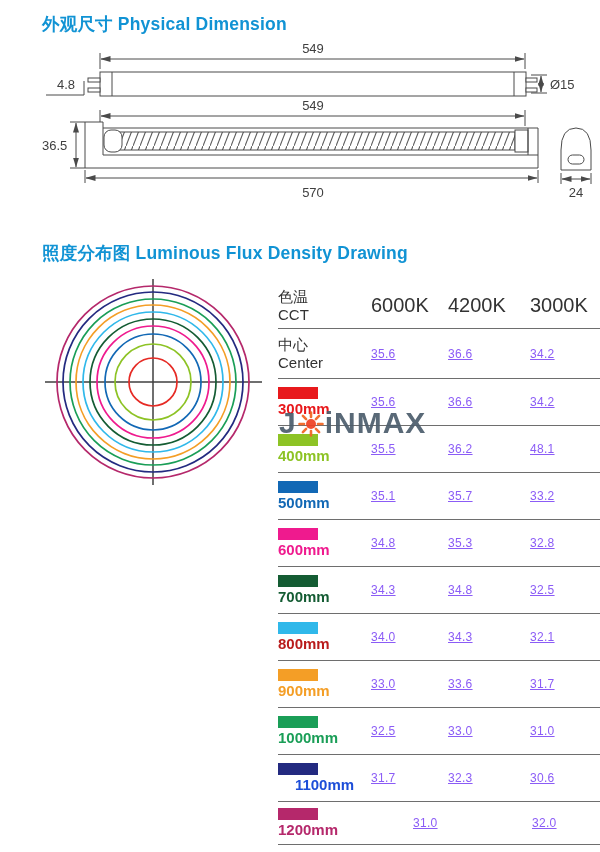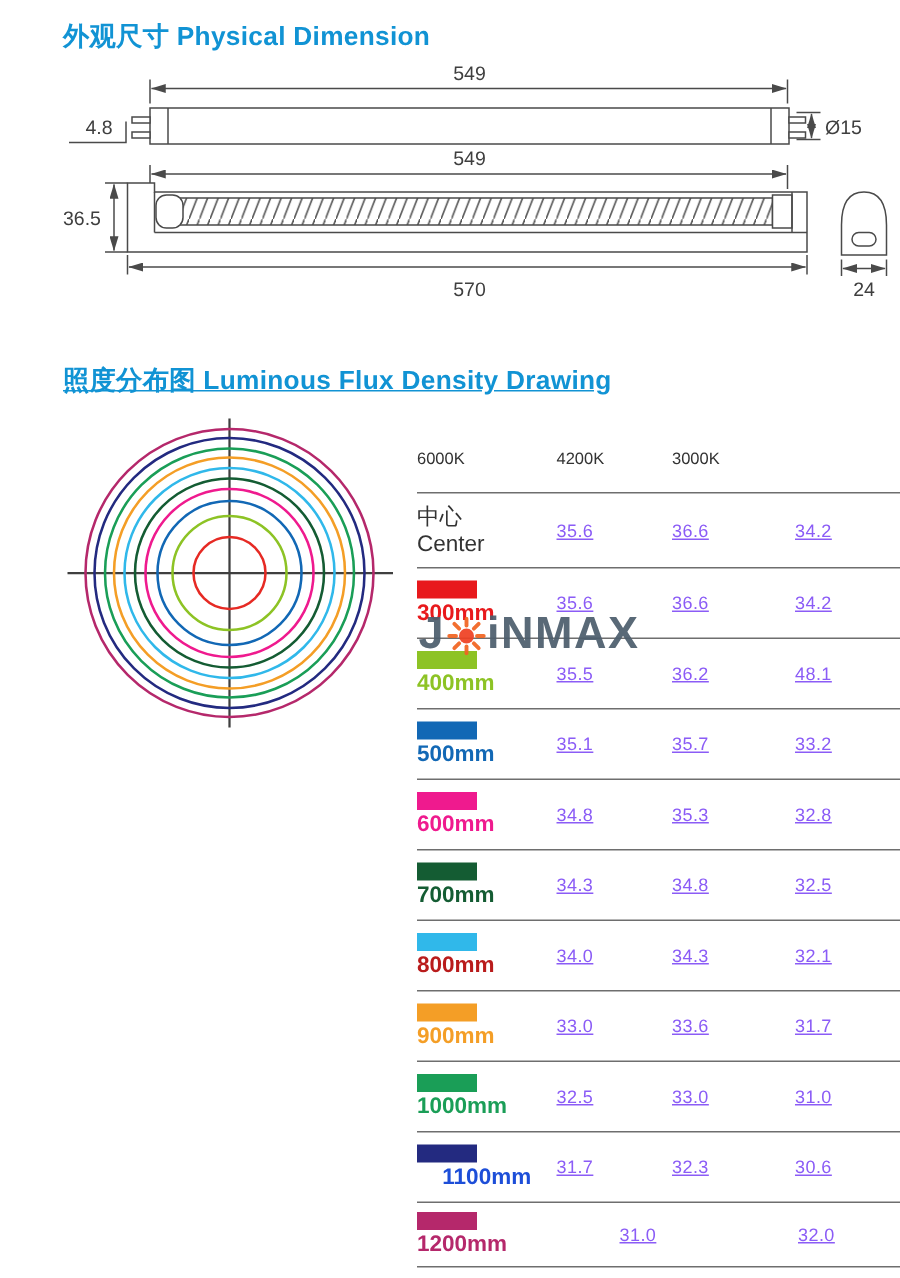--- a/index.html
+++ b/index.html
@@ -5,35 +5,35 @@
   html,body{margin:0;padding:0;background:#fff;}
   .page{
     position:relative;width:600px;height:852px;background:#fff;overflow:hidden;
     font-family:"Liberation Sans", sans-serif;color:#3a3a3a;margin-left:28px;
   }
   .sec-title{
     position:absolute;left:14px;margin:0;font-size:17.5px;font-weight:bold;color:#1193d4;
     white-space:nowrap;letter-spacing:0.2px;
   }
   #title1{top:12px;}
-  #title2{top:241px;text-decoration:underline;}
+  #title2{top:241px;}
   svg text{font-family:"Liberation Sans", sans-serif;font-size:13px;fill:#3f3f3f;}
   #drawings{position:absolute;left:0;top:38px;}
   #rings-svg{position:absolute;left:15px;top:273px;}
   
   #flux-table{position:absolute;left:250px;top:283px;width:340px;}
   .trow{
     display:grid;grid-template-columns:93px 77px 82px 88px;
     border-bottom:1px solid #6e6e6e;align-items:center;
   }
   .trow.header{height:45px;}
   .trow.center-row{height:49px;}
   .trow.dist-row{height:46px;}
   .trow.dist-row:last-child{height:42px;gap:42px;}
-  .hcol{font-size:11px;color:#333;}
+  .hcol{font-size:20px;color:#333;}
   .val{font-size:12px;color:#8b5cf6;letter-spacing:0.3px;text-decoration:underline;}
   .stacked{display:flex;flex-direction:column;justify-content:center;line-height:1.15;font-size:15px;color:#333;}
   .dist-cell{display:flex;flex-direction:column;justify-content:center;line-height:1.1;font-weight:bold;}
   .swatch{width:40px;height:12px;margin-bottom:2px;}
   .dist-label{font-size:15px;}
   
   #watermark{
     position:absolute;left:251px;top:406px;display:flex;align-items:center;
     font-size:30px;font-weight:bold;color:#4d5e6d;letter-spacing:1px;opacity:0.93;
     z-index:5;pointer-events:none;white-space:nowrap;
@@ -132,20 +132,24 @@
         <circle cx="110" cy="109" r="70" fill="none" stroke="#30b8ea" stroke-width="1.7"></circle>
         <circle cx="110" cy="109" r="77" fill="none" stroke="#f49e26" stroke-width="1.7"></circle>
         <circle cx="110" cy="109" r="83" fill="none" stroke="#1a9e57" stroke-width="1.7"></circle>
         <circle cx="110" cy="109" r="90" fill="none" stroke="#232a80" stroke-width="1.7"></circle>
         <circle cx="110" cy="109" r="96" fill="none" stroke="#b5286b" stroke-width="1.7"></circle>
       </g>
   </svg>
 
   <div id="flux-table">
     <div class="trow header">
+      <div class="stacked">
+        <span>色温</span>
+        <span>CCT</span>
+      </div>
       <div class="hcol">6000K</div>
       <div class="hcol">4200K</div>
       <div class="hcol">3000K</div>
     </div>
     <div class="trow center-row">
       <div class="stacked">
         <span>中心</span>
         <span>Center</span>
       </div>
       <div class="val">35.6</div>

